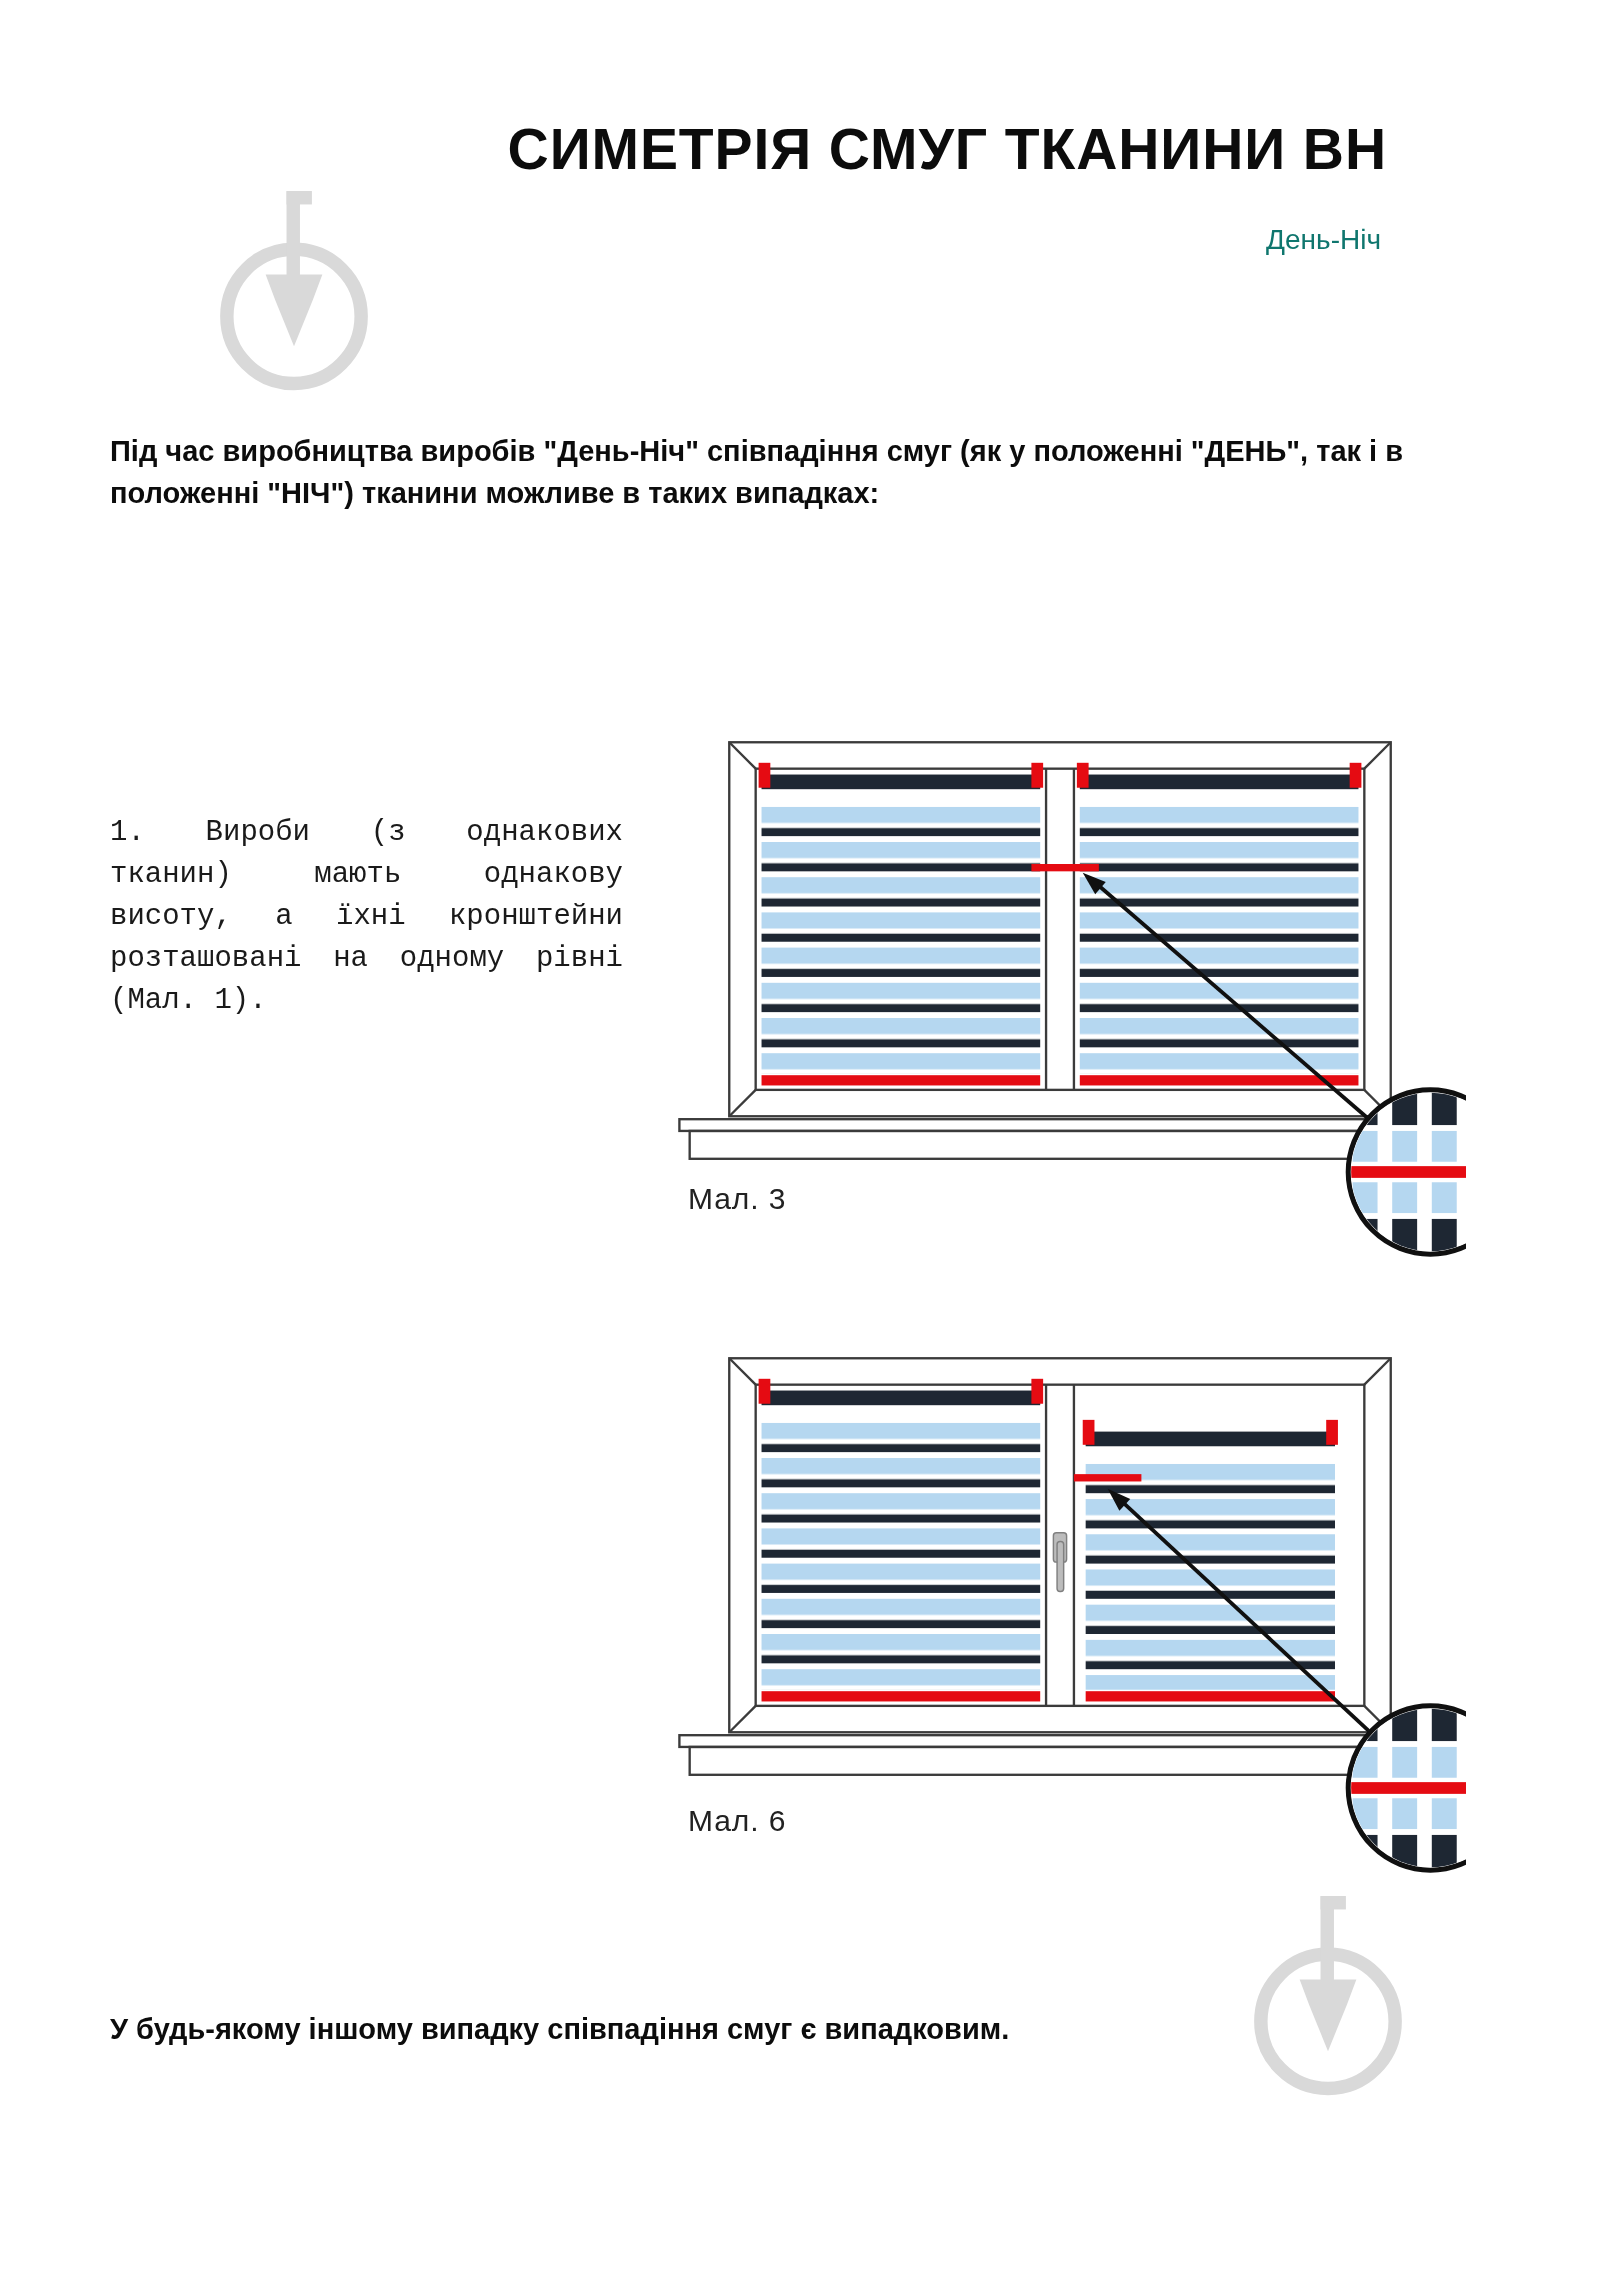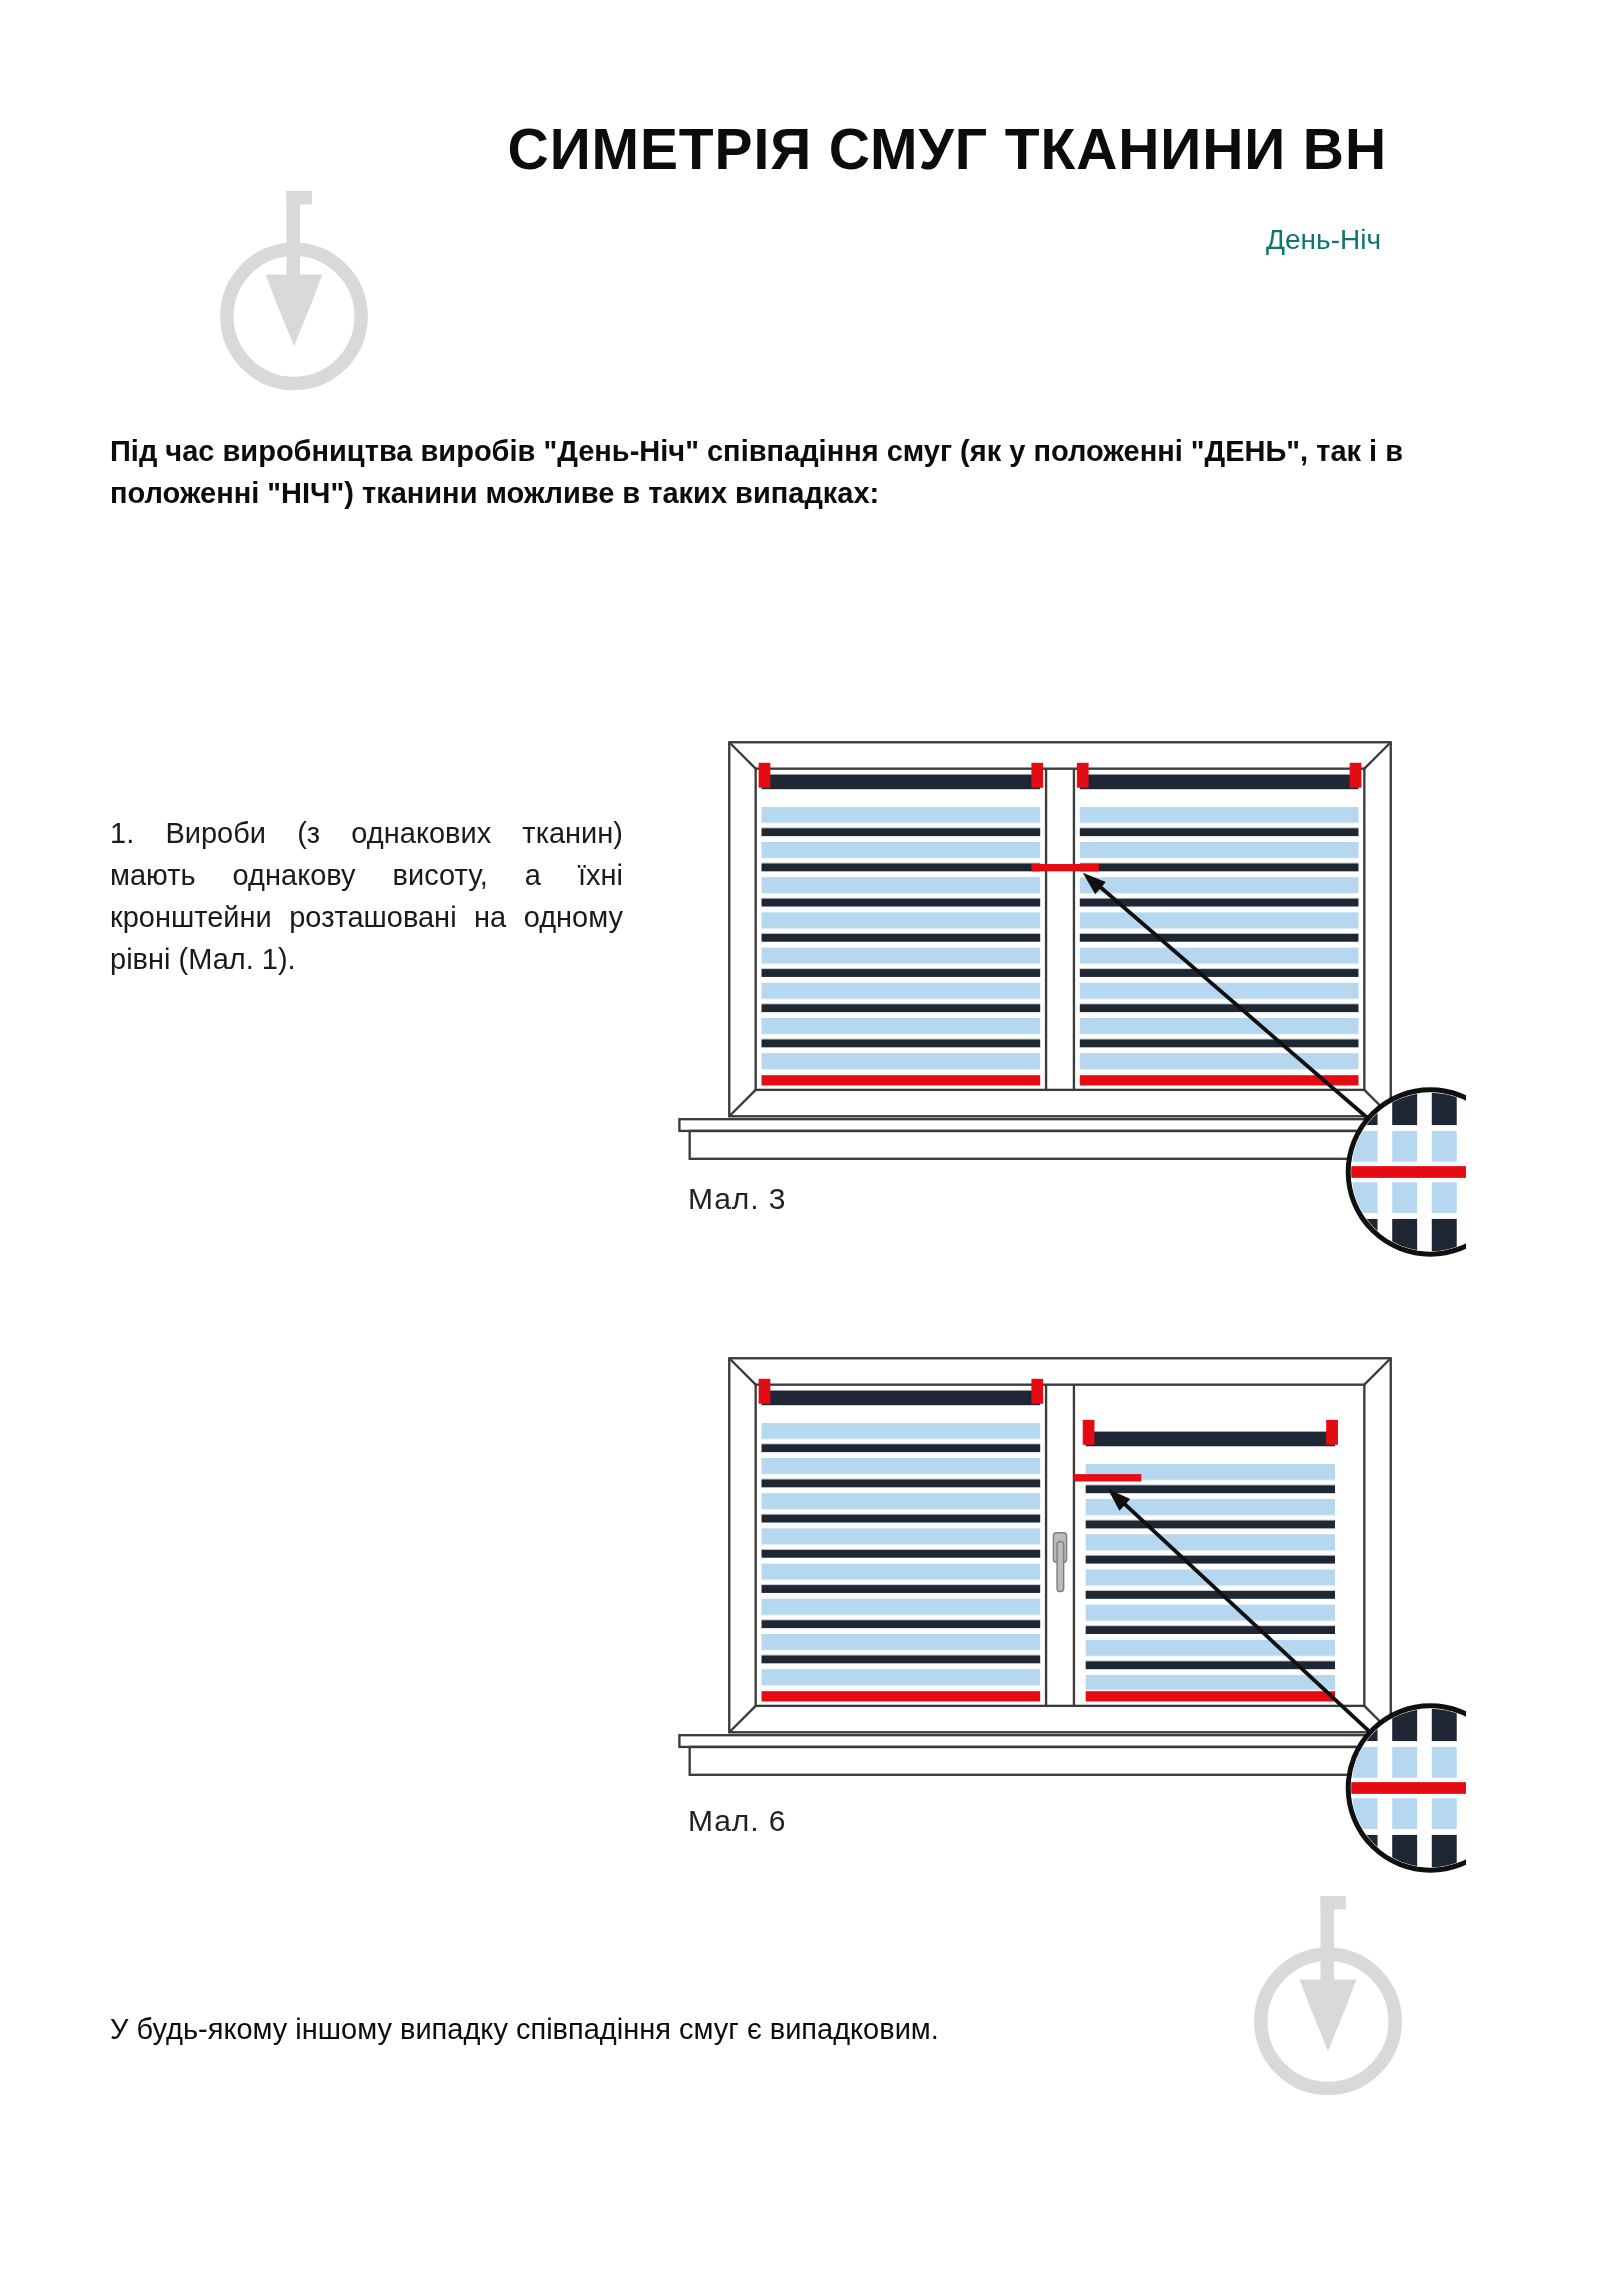--- a/index.html
+++ b/index.html
@@ -20,34 +20,34 @@
     position:absolute;top:116px;right:79px;font-size:57px;font-weight:800;
     letter-spacing:0.9px;white-space:nowrap;color:#0c0c0c;
   }
   .subtitle{position:absolute;top:224px;right:85px;font-size:28px;color:#0f766e}
   .intro{
     position:absolute;top:430px;left:110px;width:1375px;
     font-size:29px;font-weight:700;line-height:1.45;color:#0c0c0c;
   }
   .item{
     position:absolute;left:110px;width:513px;font-size:29px;line-height:1.45;
-    text-align:justify;color:#1a1a1a;
+    text-align:justify;color:#1a1a1a;font-family:Liberation Mono, monospace;
   }
   .item1{top:812px}
   .item2{top:1440px}
   .figure{position:absolute;left:675px;width:880px;height:528px}
   .fig1{top:732px}
   .fig2{top:1348px}
   .figure svg{width:100%;height:100%;display:block}
   .caption{position:absolute;left:688px;font-size:30px;color:#222;letter-spacing:0.9px}
   .cap1{top:1182px}
   .cap2{top:1804px}
   .footer-note{
     position:absolute;top:2013px;left:110px;width:1108px;
-    font-size:29px;font-weight:400;color:#0c0c0c;
+    font-size:29px;font-weight:700;color:#0c0c0c;
   }
   .watermark{position:absolute;width:194px;height:212px}
   .watermark svg{width:100%;height:100%;display:block}
   .wm-top{left:197px;top:185px}
   .wm-bottom{left:1231px;top:1890px}
 
   
   svg .fl{fill:none;stroke:var(--frame-line);stroke-width:1.6}
   svg .red{fill:var(--accent-red)}
   svg .dark{fill:var(--stripe-dark)}

